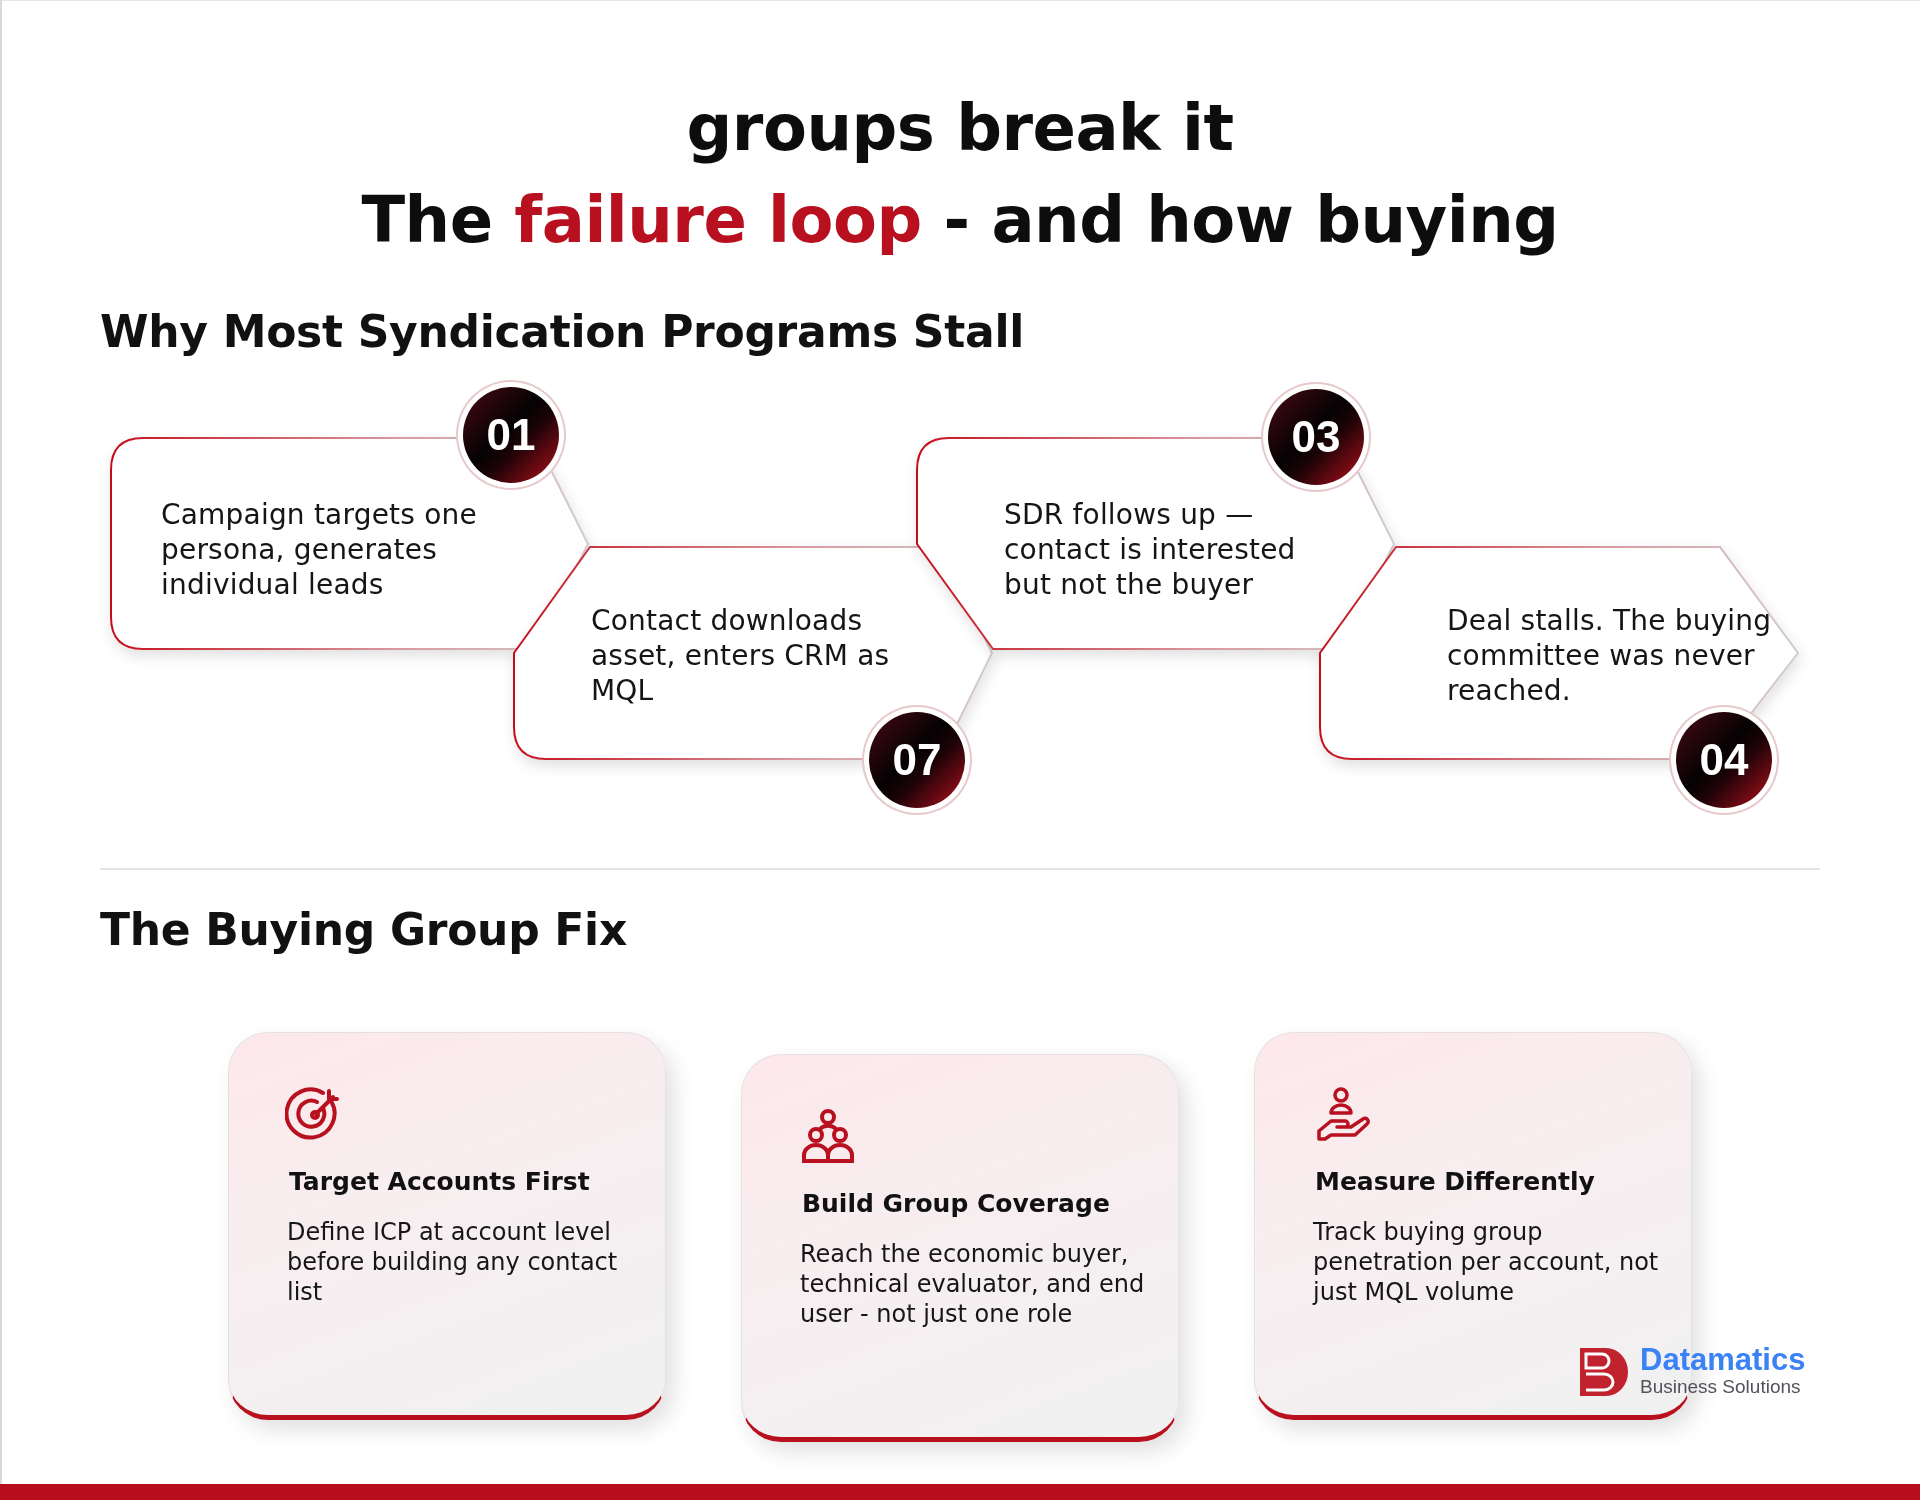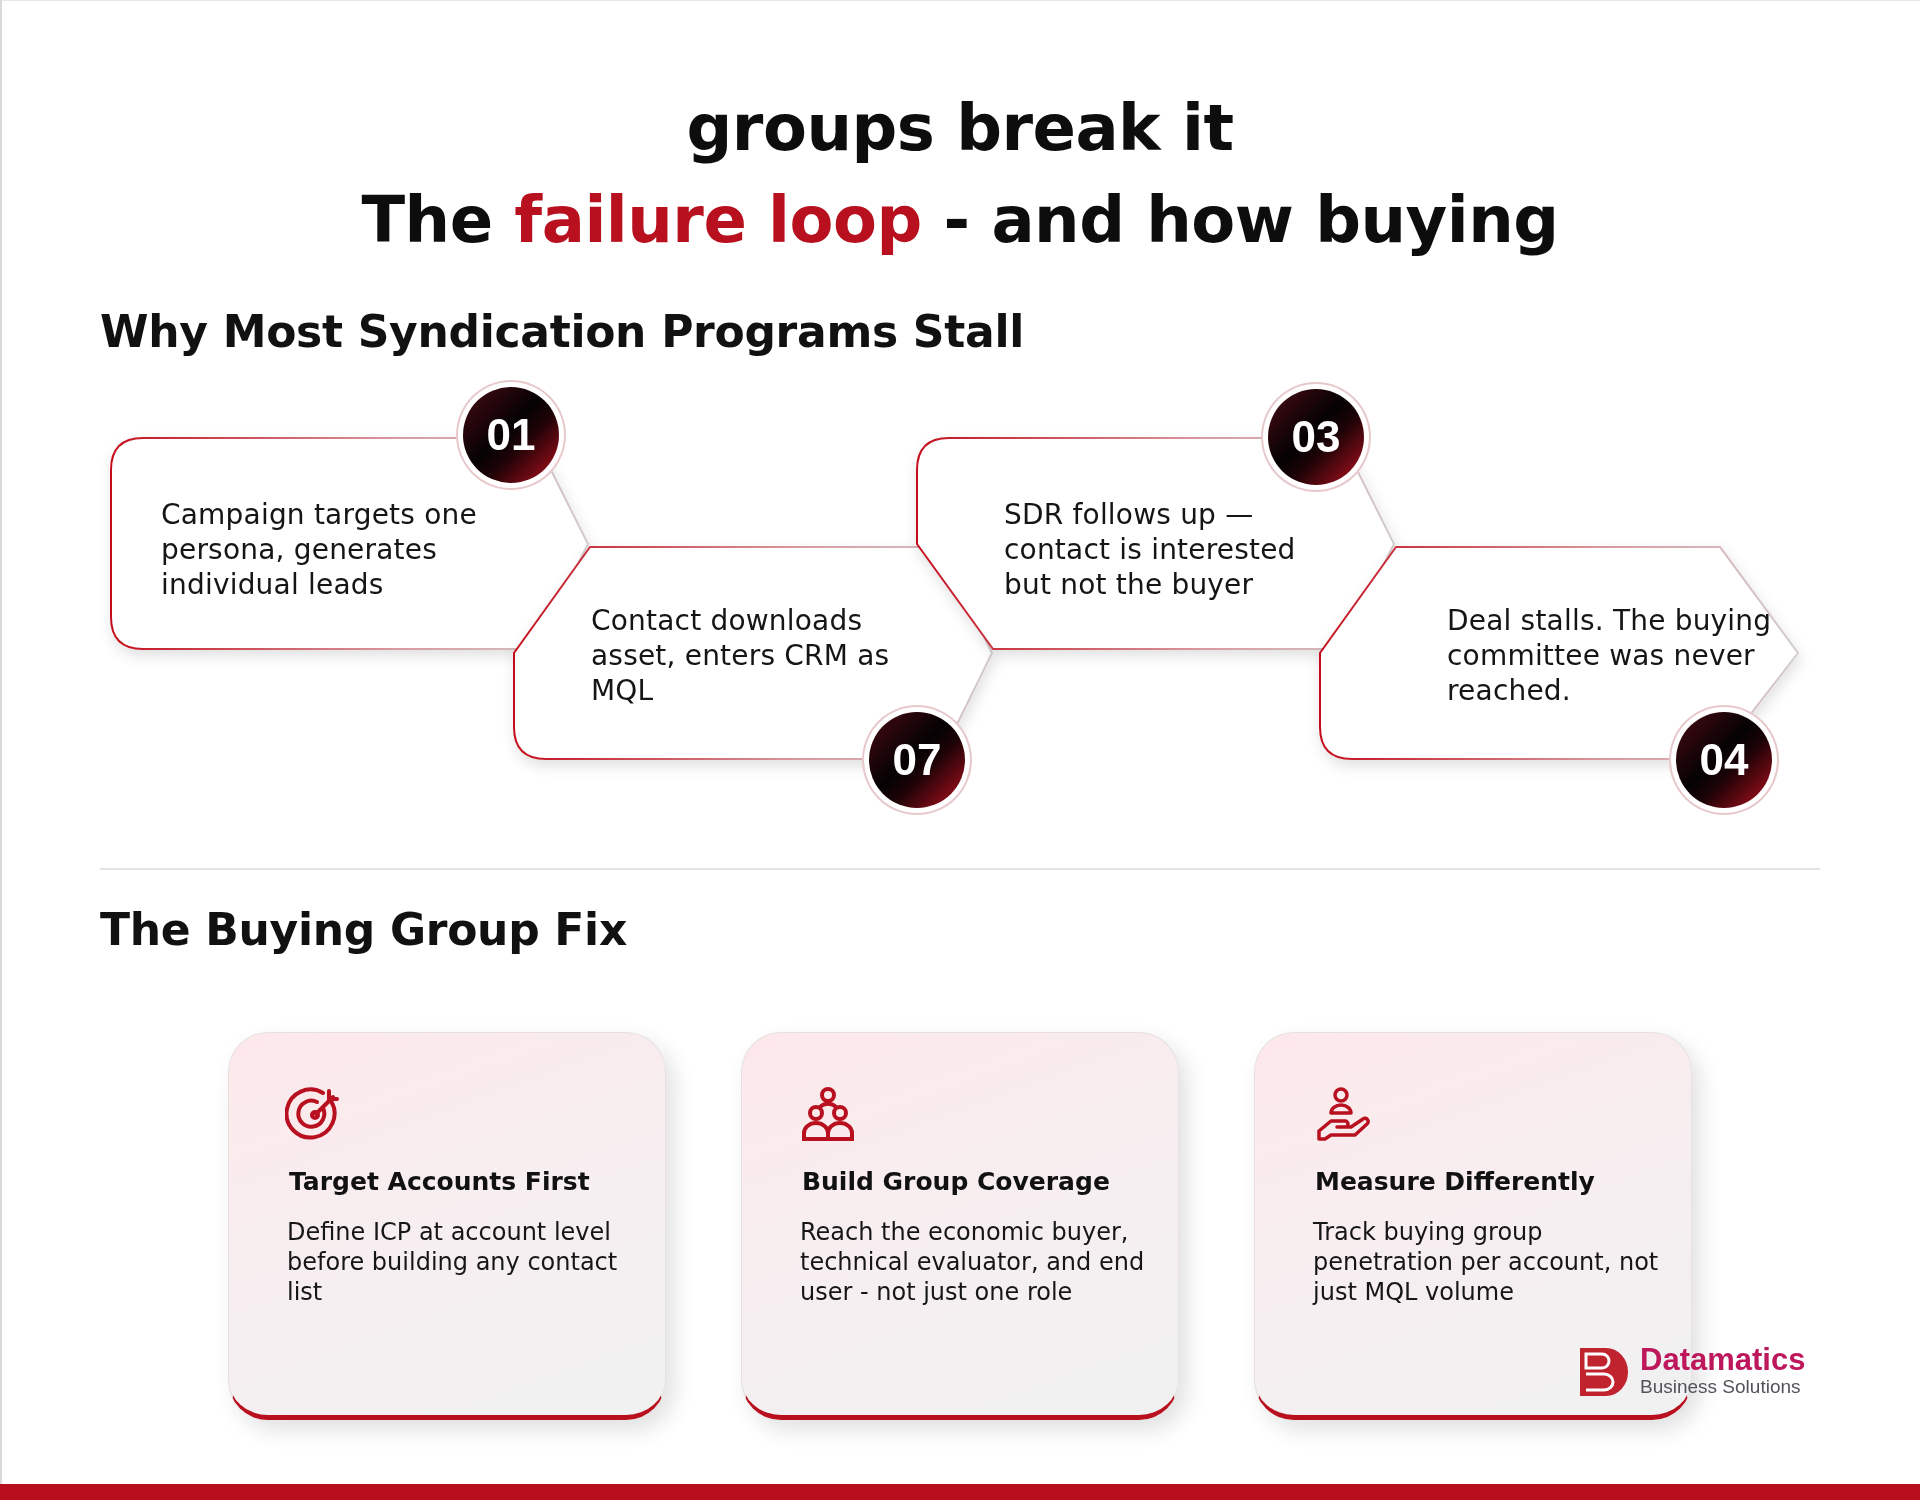--- a/index.html
+++ b/index.html
@@ -57,21 +57,21 @@
     font-family: "DejaVu Sans", sans-serif;
   }
   .card-desc {
     position: absolute; left: 58px; top: 184px; width: 360px; font-size: 24px; line-height: 30px; color: #161616;
     font-family: "DejaVu Sans", sans-serif;
   }
 
   
   .logo { position: absolute; left: 1580px; top: 1342px; width: 240px; height: 56px; }
   .logo-mark { position: absolute; left: 0; top: 6px; width: 48px; height: 48px; }
-  .logo-name { position: absolute; left: 60px; top: 0; font-size: 31px; font-weight: 700; color: #be185d; font-family: "Liberation Sans", sans-serif; }
+  .logo-name { position: absolute; left: 60px; top: 0; font-size: 31px; font-weight: 700; color: #3b82f6; font-family: "Liberation Sans", sans-serif; }
   .logo-sub { position: absolute; left: 60px; top: 34px; font-size: 19px; color: #55515a; font-family: "Liberation Sans", sans-serif; }
 
   .bottom-bar { position: absolute; left: 0; top: 1484px; width: 1920px; height: 16px; background: #b80e1d; }
 </style>
 </head>
 <body>
 
 <div class="frame-top"></div>
 <div class="frame-left"></div>
 
@@ -124,21 +124,21 @@
     <path d="M46 18 A24 24 0 1 1 38 10"></path>
     <path d="M38 25 A13 13 0 1 1 32 19"></path>
     <circle cx="30" cy="32" r="3"></circle>
     <path d="M31 31 L48 14"></path>
     <path d="M44 8 L44 16 L52 16"></path>
   </svg>
   <div class="card-title">Target Accounts First</div>
   <div class="card-desc">Define ICP at account level before building any contact list</div>
 </div>
 
-<div class="card" style="left:741px;">
+<div class="card" style="left:741px;margin-top:22px;">
   <svg class="card-icon" viewBox="0 0 60 60" fill="none" stroke="#b8101f" stroke-width="4">
     <circle cx="30" cy="12" r="6"></circle>
     <circle cx="18" cy="30" r="6"></circle>
     <circle cx="42" cy="30" r="6"></circle>
     <path d="M6 56 L6 50 A12 10 0 0 1 30 50 L30 56 Z"></path>
     <path d="M30 56 L30 50 A12 10 0 0 1 54 50 L54 56 Z"></path>
     <path d="M22 24 A10 8 0 0 1 38 24"></path>
   </svg>
   <div class="card-title">Build Group Coverage</div>
   <div class="card-desc">Reach the economic buyer, technical evaluator, and end user - not just one role</div>

